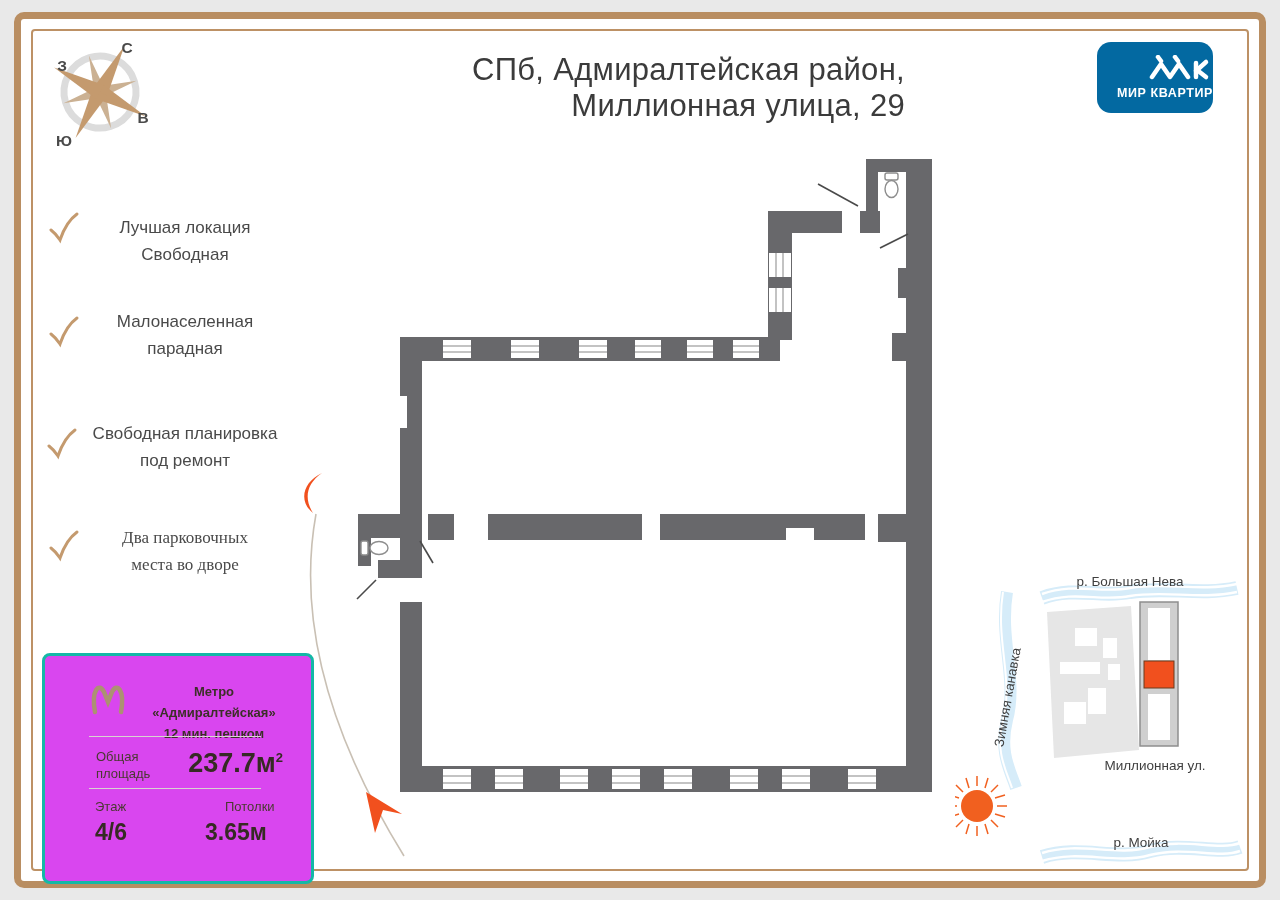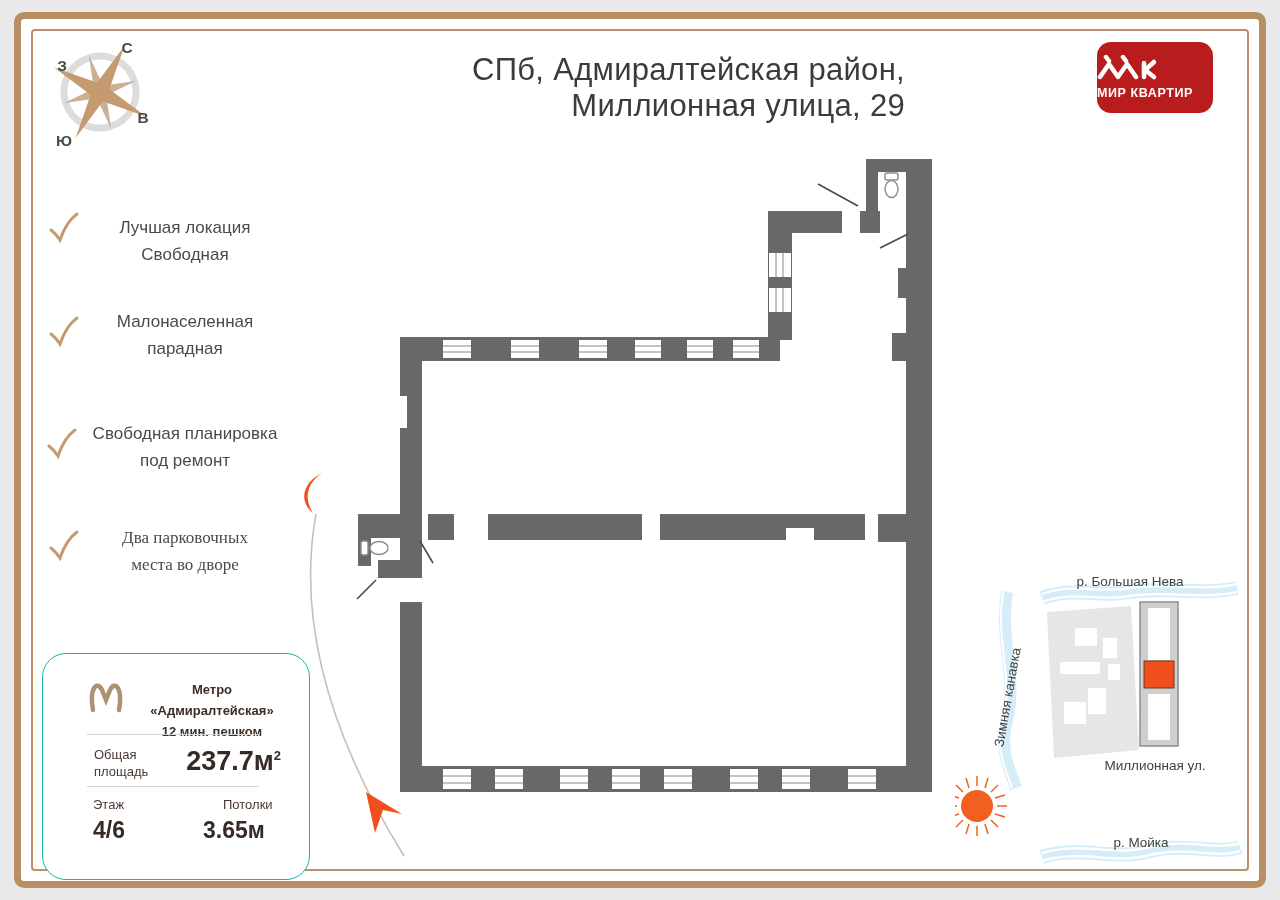--- a/index.html
+++ b/index.html
@@ -12,30 +12,30 @@
   .abs{position:absolute;}
   
   .frame-outer{left:14px;top:12px;right:14px;bottom:12px;
     border:7px solid #b98e62;border-radius:10px;background:#ffffff;}
   .frame-inner{left:31px;top:29px;right:31px;bottom:29px;
     border:2px solid #bd9165;border-radius:4px;}
   
   .title{left:385px;top:52px;width:520px;text-align:right;
     font-size:31px;line-height:36px;font-weight:500;color:#3b3b3b;letter-spacing:.3px;}
   
-  .logo{left:1097px;top:42px;width:116px;height:71px;background:#b91c1c;
-    border-radius:14px;display:flex;flex-direction:column;align-items:flex-start;
+  .logo{left:1097px;top:42px;width:116px;height:71px;background:#0369a1;
+    border-radius:14px;display:flex;flex-direction:column;align-items:flex-end;
     justify-content:center;gap:5px;}
   .logo-text{color:#ffffff;font-size:12.5px;font-weight:bold;letter-spacing:.6px;}
   
   .feature-check{width:32px;height:32px;}
   .feature-text{width:200px;text-align:center;font-size:17px;line-height:27px;color:#4a4a4a;}
   
-  .infobox{left:42px;top:653px;width:266px;height:225px;background:#ffffff;
-    border:1px solid #14b8a6;border-radius:24px;}
+  .infobox{left:42px;top:653px;width:266px;height:225px;background:#d946ef;
+    border:3px solid #14b8a6;border-radius:8px;}
   .ib-divider{left:44px;width:172px;height:1px;background:#d8d4d0;}
   .ib-metro-text{left:86px;top:25px;width:166px;text-align:center;
     font-size:13px;line-height:21px;font-weight:bold;color:#3c2f28;}
   .ib-label{font-size:13px;line-height:17px;font-weight:500;color:#4a3931;}
   .ib-value-big{font-size:27px;font-weight:bold;color:#362a24;}
   .ib-value{font-size:23px;font-weight:bold;color:#362a24;}
   sup{font-size:13px;}
   
   .map text{font-size:13.5px;fill:#3f3f3f;}
   svg{display:block;}

